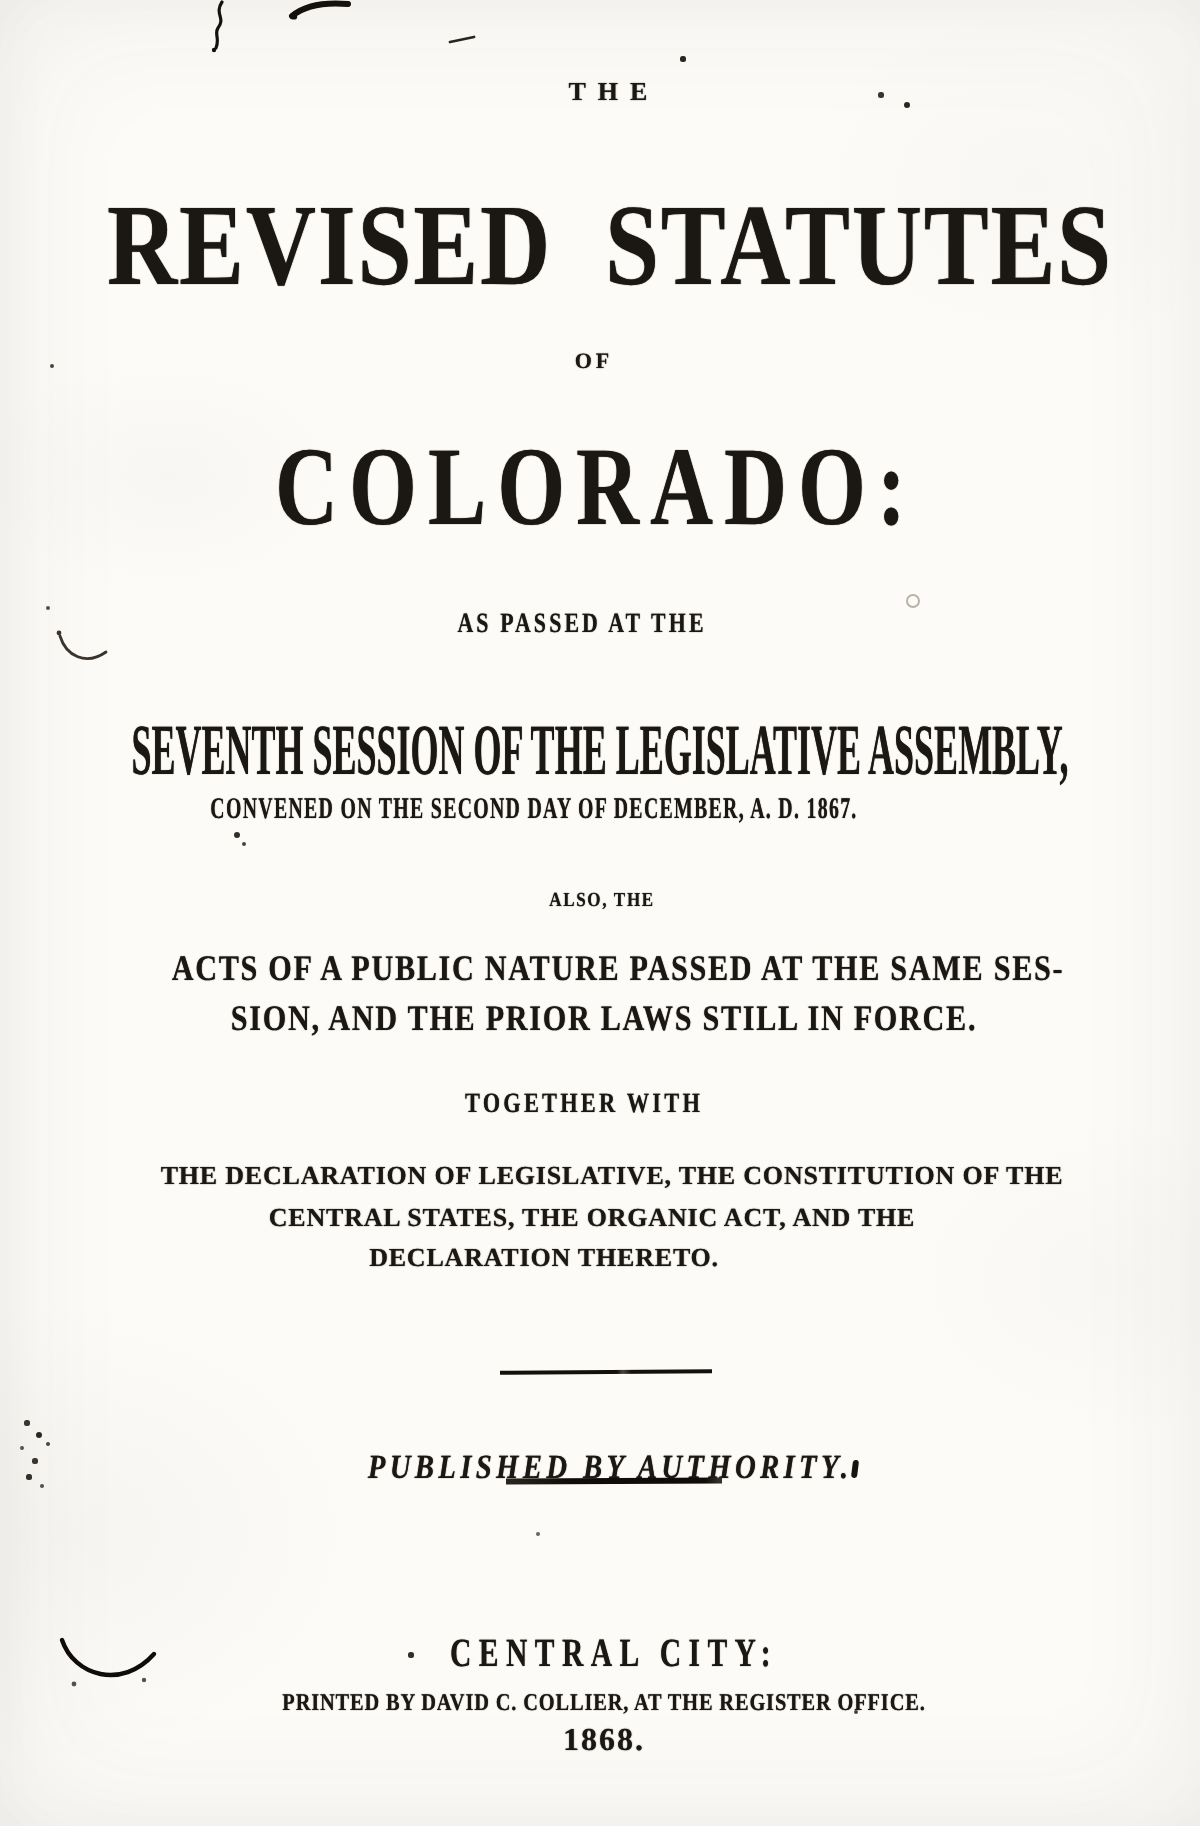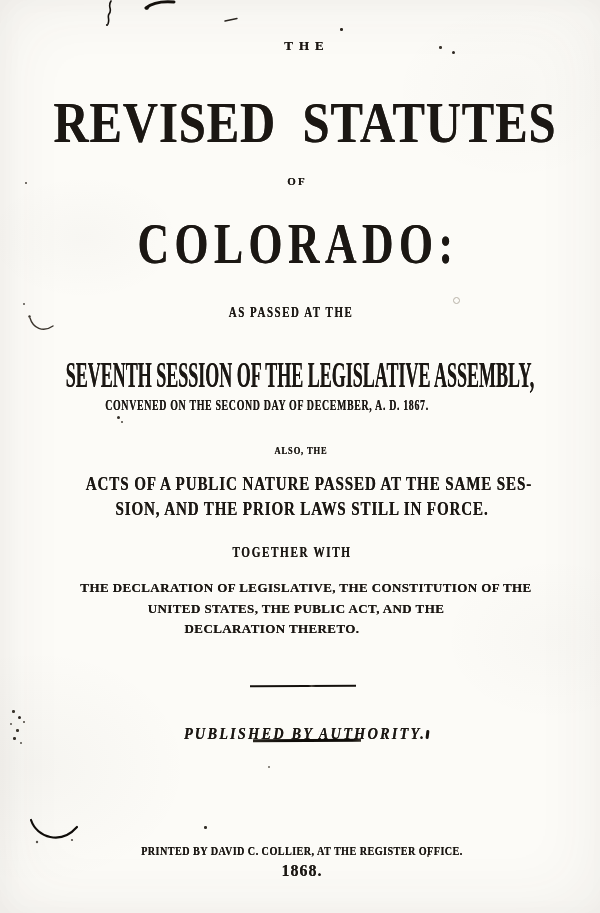--- a/index.html
+++ b/index.html
@@ -91,31 +91,34 @@
   </div>
   <div class="line" id="acts2">
     <span class="cx" style="--sx:.84">SION, AND THE PRIOR LAWS STILL IN FORCE.</span>
   </div>
 
   <div class="line" id="together">
     <span class="cx" style="--sx:.8">TOGETHER WITH</span>
   </div>
 
   <div class="line" id="contents1">THE DECLARATION OF LEGISLATIVE, THE CONSTITUTION OF THE</div>
-  <div class="line" id="contents2">UNITED STATES, THE PUBLIC ACT, AND THE</div>
+  <div class="line" id="contents2">CENTRAL STATES, THE ORGANIC ACT, AND THE</div>
   <div class="line" id="contents3">DECLARATION THERETO.</div>
 
   <div class="rule" id="rule-top"></div>
 
   <div class="line" id="published">
     <span class="cx" style="--sx:.85">PUBLISHED BY AUTHORITY.</span>
   </div>
 
   <div class="rule" id="rule-bottom"></div>
 
+  <div class="line" id="city">
+    <span class="cx" style="--sx:.74">CENTRAL CITY:</span>
+  </div>
   <div class="line" id="printer">
     <span class="cx" style="--sx:.85">PRINTED BY DAVID C. COLLIER, AT THE REGISTER OFFICE.</span>
   </div>
   <div class="line" id="year">1868.</div>
 
   <svg class="artifact" style="left:100px; top:0;" width="20" height="27" viewBox="0 0 20 27">
     <path d="M11 1 C7 7 13 9 9 14 C7 17 10 19 8 24" stroke="#15110d" stroke-width="1.6" fill="none" stroke-linecap="round"></path>
     <circle cx="7" cy="25" r="1.1" fill="#15110d"></circle>
   </svg>
 

